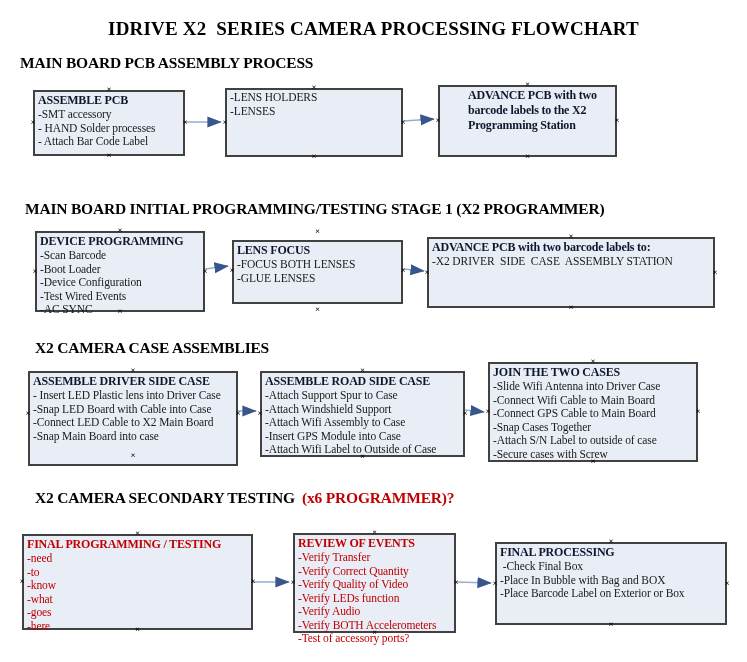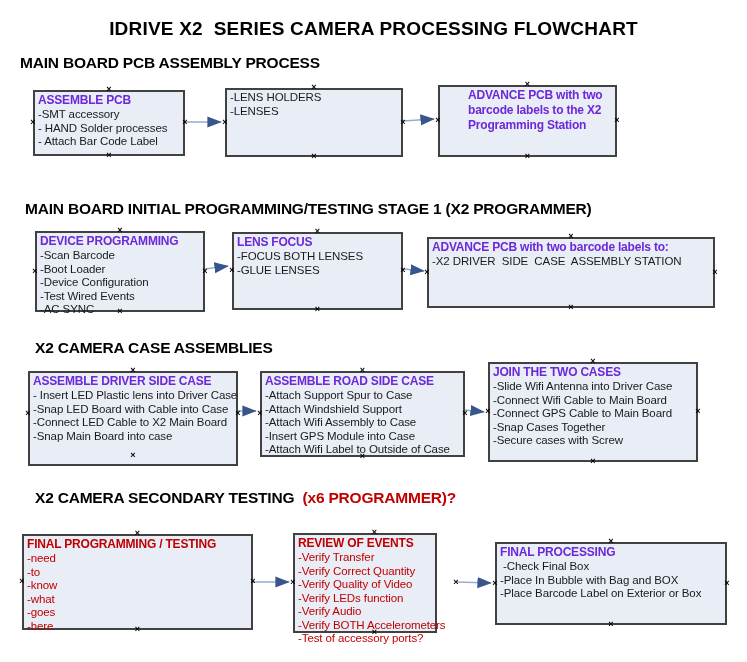--- a/index.html
+++ b/index.html
@@ -1,35 +1,35 @@
 <!DOCTYPE html>
 <html><head>
 <meta charset="utf-8">
 <style>
   html,body { margin:0; padding:0; background:#fff; }
   .canvas {
     position:relative; width:747px; height:662px; background:#ffffff;
-    font-family:Liberation Sans, sans-serif; overflow:hidden;
+    font-family:Liberation Serif, serif; overflow:hidden;
   }
   .title {
     position:absolute; top:18px; left:0; right:0; text-align:center;
     font-size:19px; font-weight:bold; color:#000; white-space:pre; letter-spacing:0.2px;
   }
   .sec-header {
     position:absolute; font-size:15.5px; font-weight:bold; color:#000;
     white-space:pre; letter-spacing:-0.2px;
   }
   .sec-header .red { color:#c00000; }
   .box {
     position:absolute; box-sizing:border-box;
     background:#e8edf6; border:2px solid #414141;
     padding:1px 3px; overflow:visible;
   }
   .box-title {
-    font-size:12px; font-weight:bold; line-height:15px; color:#6d28d9;
+    font-size:12px; font-weight:bold; line-height:15px; color:#0f172a;
     white-space:pre; letter-spacing:-0.2px;
   }
   .box-title.wrap { white-space:normal;margin-left:25px; }
   .box-item {
     font-size:11.5px; line-height:13.5px; color:#1a1a1a;
     white-space:pre; letter-spacing:-0.1px;
   }
   .box.red .box-title, .box.red .box-item { color:#c00000; }
   .xmark {
     position:absolute; font-size:9px; line-height:9px; color:#000;
@@ -90,21 +90,21 @@
         <div class="box-item">-Scan Barcode</div>
         <div class="box-item">-Boot Loader</div>
         <div class="box-item">-Device Configuration</div>
         <div class="box-item">-Test Wired Events</div>
         <div class="box-item">-AC SYNC</div>
       </div>
       <span class="xmark" style="left: 120px; top: 231px;">×</span>
       <span class="xmark" style="left: 120px; top: 312px;">×</span>
       <span class="xmark" style="left: 35px; top: 271.5px;">×</span>
       <span class="xmark" style="left: 205px; top: 271.5px;">×</span>
-      <div class="box" style="left: 232px; top: 232px; width: 171px; height: 78px;">
+      <div class="box" style="left: 232px; top: 240px; width: 171px; height: 64px;">
         <div class="box-title">LENS FOCUS</div>
         <div class="box-item">-FOCUS BOTH LENSES</div>
         <div class="box-item">-GLUE LENSES</div>
       </div>
       <span class="xmark" style="left: 317.5px; top: 232px;">×</span>
       <span class="xmark" style="left: 317.5px; top: 310px;">×</span>
       <span class="xmark" style="left: 232px; top: 271px;">×</span>
       <span class="xmark" style="left: 403px; top: 271px;">×</span>
       <div class="box" style="left: 427px; top: 237px; width: 288px; height: 71px;">
         <div class="box-title">ADVANCE PCB with two barcode labels to:</div>
@@ -137,41 +137,42 @@
       <span class="xmark" style="left: 362.5px; top: 371px;">×</span>
       <span class="xmark" style="left: 362.5px; top: 457px;">×</span>
       <span class="xmark" style="left: 260px; top: 414px;">×</span>
       <span class="xmark" style="left: 465px; top: 414px;">×</span>
       <div class="box" style="left: 488px; top: 362px; width: 210px; height: 100px;">
         <div class="box-title">JOIN THE TWO CASES</div>
         <div class="box-item">-Slide Wifi Antenna into Driver Case</div>
         <div class="box-item">-Connect Wifi Cable to Main Board</div>
         <div class="box-item">-Connect GPS Cable to Main Board</div>
         <div class="box-item">-Snap Cases Together</div>
+        <div class="box-item">-Attach S/N Label to outside of case</div>
         <div class="box-item">-Secure cases with Screw</div>
       </div>
       <span class="xmark" style="left: 593px; top: 362px;">×</span>
       <span class="xmark" style="left: 593px; top: 462px;">×</span>
       <span class="xmark" style="left: 488px; top: 412px;">×</span>
       <span class="xmark" style="left: 698px; top: 412px;">×</span>
       <div class="sec-header" style="left: 35px; top: 489px;"><span>X2 CAMERA SECONDARY TESTING</span><span class="red">  (x6 PROGRAMMER)?</span></div>
       <div class="box red" style="left: 22px; top: 534px; width: 231px; height: 96px;">
         <div class="box-title">FINAL PROGRAMMING / TESTING</div>
         <div class="box-item">-need</div>
         <div class="box-item">-to</div>
         <div class="box-item">-know</div>
         <div class="box-item">-what</div>
         <div class="box-item">-goes</div>
         <div class="box-item">-here</div>
       </div>
       <span class="xmark" style="left: 137.5px; top: 534px;">×</span>
       <span class="xmark" style="left: 137.5px; top: 630px;">×</span>
       <span class="xmark" style="left: 22px; top: 582px;">×</span>
       <span class="xmark" style="left: 253px; top: 582px;">×</span>
-      <div class="box red" style="left: 293px; top: 533px; width: 144px; height: 100px;">
+      <div class="box red" style="left: 293px; top: 533px; width: 163px; height: 100px;">
         <div class="box-title">REVIEW OF EVENTS</div>
         <div class="box-item">-Verify Transfer</div>
         <div class="box-item">-Verify Correct Quantity</div>
         <div class="box-item">-Verify Quality of Video</div>
         <div class="box-item">-Verify LEDs function</div>
         <div class="box-item">-Verify Audio</div>
         <div class="box-item">-Verify BOTH Accelerometers</div>
         <div class="box-item">-Test of accessory ports?</div>
       </div>
       <span class="xmark" style="left: 374.5px; top: 533px;">×</span>

